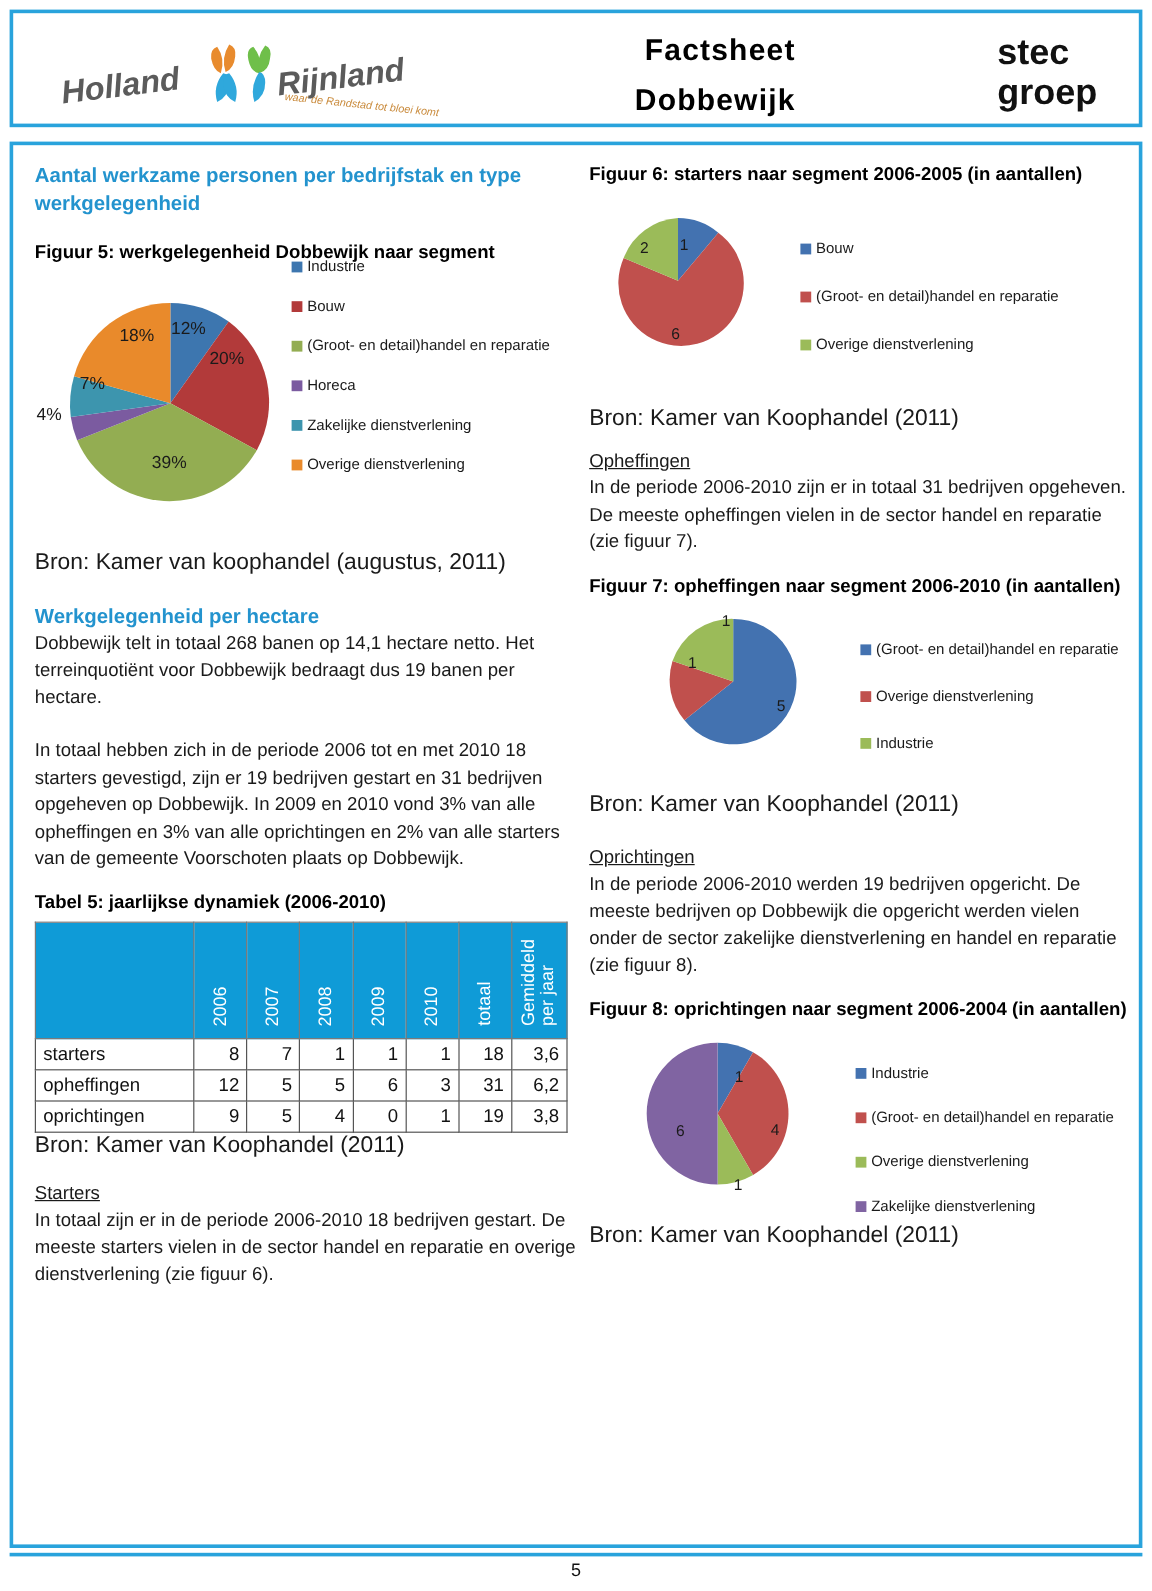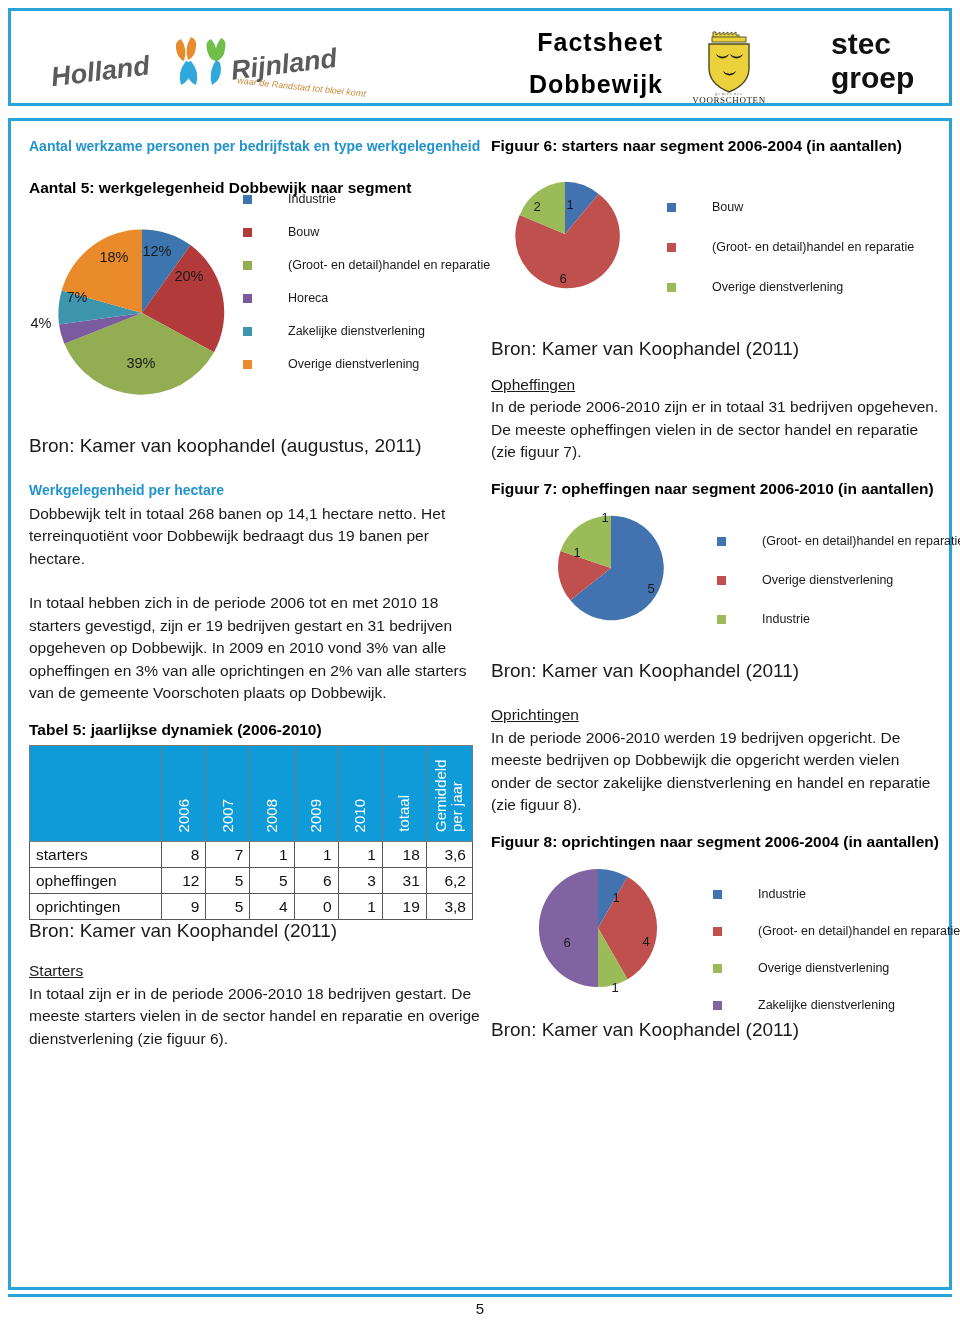--- a/index.html
+++ b/index.html
@@ -39,41 +39,41 @@
   .body-frame {
     position: absolute; left: 8px; top: 118px;
     width: 944px; height: 1172px;
     border: 3px solid #29A3DC;
     background: #fff;
   }
   .col-left { position: absolute; left: 18px; top: 14px; width: 452px; }
   .col-right { position: absolute; left: 480px; top: 14px; width: 452px; }
 
   h2.sec {
-    color: #2393CE; font-size: 14px; font-weight: bold;
+    color: #2393CE; font-size: 17px; font-weight: bold;
     line-height: 23px; margin: 0 0 1px 0;
   }
   p.body {
     font-size: 15.5px; line-height: 22.5px; color: #1a1a1a; margin: 0;
   }
   p.figtitle {
     font-size: 15.5px; font-weight: bold; color: #000;
     line-height: 22.5px; margin: 0;
   }
   p.bron { font-size: 19px; color: #1a1a1a; line-height: 22px; margin: 0; }
   .u-head {
     font-size: 15.5px; color: #1a1a1a; text-decoration: underline;
     line-height: 22.5px;
   } .sp14 { height: 14px; } .sp18 { height: 18px; }
   .sp22 { height: 22px; } .sp4 { height: 4px; }
 
   
   .chart { position: relative; }
   .legend { position: absolute; font-size: 12.5px; color: #1a1a1a; }
-  .legend .lrow { display: flex; align-items: flex-start; white-space: nowrap; gap: 32px; }
+  .legend .lrow { display: flex; align-items: flex-start; white-space: nowrap; }
   .legend .swatch {
     width: 9px; height: 9px; flex: 0 0 9px; margin-top: 3px; margin-right: 4px;
   }
   .pielabel {
     position: absolute; font-size: 13px; color: #1a1a1a; font-weight: normal;
     transform: translate(-50%, -50%);
   }
   .pielabel.big { font-size: 14.5px; }
 
   
@@ -134,50 +134,35 @@
           <text x="196" y="62" font-family="Liberation Sans, sans-serif" font-size="9" fill="#C98A3B" font-style="italic">waar de Randstad tot bloei komt</text>
         </g>
       </svg>
     </div>
 
     <div class="title-block">
       <div>Factsheet</div>
       <div>Dobbewijk</div>
     </div>
 
-    <div class="logo-vs">
-      <svg viewBox="0 0 92 80" width="92" height="80">
-
-        <path d="M30 12 l0 -5 l3 0 l0 3 l4 -3 l0 3 l4 -3 l0 3 l4 -3 l0 3 l4 -3 l0 3 l4 -3 l0 3 l3 0 l0 5 z" fill="#EBD23C" stroke="#5a5a2a" stroke-width="1"></path>
-        <rect x="29" y="12" width="34" height="5" fill="#EBD23C" stroke="#5a5a2a" stroke-width="1"></rect>
-
-        <path d="M26 19 h40 v24 q0 16 -20 24 q-20 -8 -20 -24 z" fill="#EBD23C" stroke="#4a4a20" stroke-width="1.4"></path>
-
-        <path d="M33 29 a7 7 0 0 0 13 0 a9 9 0 0 1 -13 0 z" fill="#23201a"></path>
-        <path d="M47 29 a7 7 0 0 0 13 0 a9 9 0 0 1 -13 0 z" fill="#23201a"></path>
-        <path d="M40 46 a7 7 0 0 0 13 0 a9 9 0 0 1 -13 0 z" fill="#23201a"></path>
-        <text x="46" y="70" text-anchor="middle" font-family="Liberation Serif, serif" font-size="5" fill="#7d7d7d" letter-spacing="1.2">gemeente</text>
-        <text x="46" y="78" text-anchor="middle" font-family="Liberation Serif, serif" font-size="9" fill="#1a1a1a" letter-spacing="0.6">VOORSCHOTEN</text>
-      </svg>
-    </div>
 
     <div class="logo-stec">
       <div>stec</div>
       <div>groep</div>
     </div>
   </div>
 
   <div class="body-frame">
 
     <div class="col-left">
 
       <h2 class="sec">Aantal werkzame personen per bedrijfstak en type werkgelegenheid</h2>
 
       <div class="sp18"></div>
-      <p class="figtitle">Aantal 5: werkgelegenheid Dobbewijk naar segment</p>
+      <p class="figtitle">Figuur 5: werkgelegenheid Dobbewijk naar segment</p>
 
       <div class="chart" style="height:215px; margin-top:6px;">
         <svg viewBox="0 0 200 200" width="190" height="190" style="position:absolute; left:18px; top:12px;">
 
           <path d="M100 100 L100 12 A88 88 0 0 1 151.1 28.4 Z" fill="#3D76AF"></path>
 
           <path d="M100 100 L151.1 28.4 A88 88 0 0 1 175.8 141.2 Z" fill="#B23A3A"></path>
 
           <path d="M100 100 L175.8 141.2 A88 88 0 0 1 18.2 132.4 Z" fill="#93AD52"></path>
 
@@ -292,21 +277,21 @@
 
       <p class="bron">Bron: Kamer van Koophandel (2011)</p>
 
       <div class="sp18"></div>
       <div class="u-head">Starters</div>
       <p class="body">In totaal zijn er in de periode 2006-2010 18 bedrijven gestart. De meeste starters vielen in de sector handel en reparatie en overige dienstverlening (zie figuur 6).</p>
     </div>
 
     <div class="col-right">
 
-      <p class="figtitle">Figuur 6: starters naar segment 2006-2004 (in aantallen)</p>
+      <p class="figtitle">Figuur 6: starters naar segment 2006-2005 (in aantallen)</p>
 
       <div class="chart" style="height:158px; margin-top:8px;">
         <svg viewBox="0 0 120 120" width="112" height="112" style="position:absolute; left:18px; top:12px;">
 
           <path d="M60 60 L60 4 A56 56 0 0 1 96 17.1 Z" fill="#4372B0"></path>
 
           <path d="M60 60 L96 17.1 A56 56 0 1 1 11.5 39.6 Z" fill="#C0504D"></path>
 
           <path d="M60 60 L11.5 39.6 A56 56 0 0 1 60 4 Z" fill="#9BBB59"></path>
         </svg>

